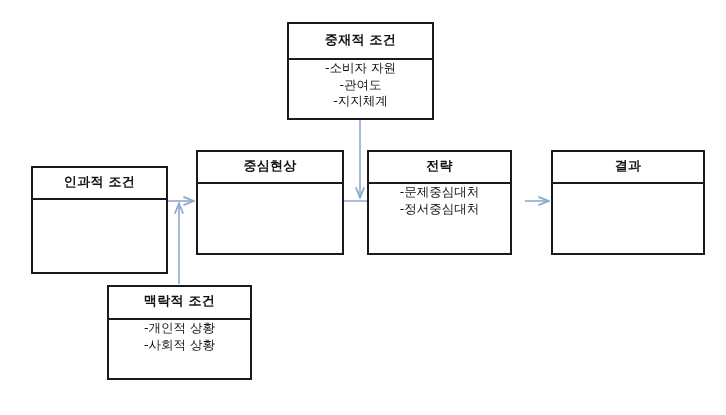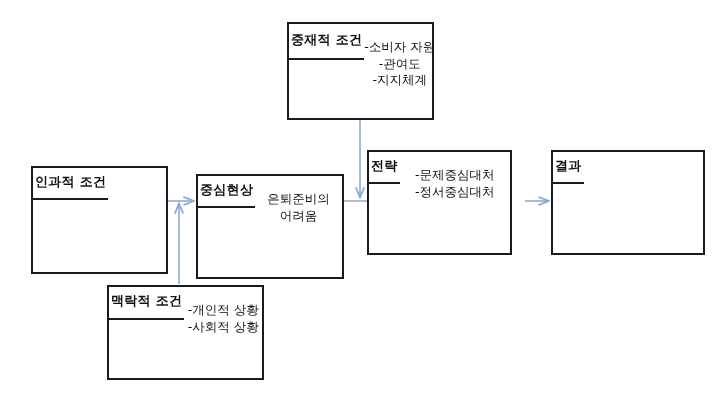--- a/index.html
+++ b/index.html
@@ -18,21 +18,21 @@
     height: 415px;
     background: #ffffff;
     overflow: hidden;
   }
   .node {
     position: absolute;
     box-sizing: border-box;
     background: #ffffff;
     border: 2px solid #1a1a1a;
     display: flex;
-    flex-direction: row;
+    flex-direction: column;
   }
   .node-header {
     box-sizing: border-box;
     border-bottom: 2px solid #1a1a1a;
     font-weight: bold;
     font-size: 13px;
     line-height: 1.15;
     display: flex;
     align-items: center;
     justify-content: center;
@@ -43,38 +43,38 @@
     flex: 0 0 auto;
   }
   .node-body {
     box-sizing: border-box;
     flex: 1 1 auto;
     display: flex;
     flex-direction: column;
     align-items: center;
     justify-content: flex-start;
     text-align: center;
-    padding-top: 15px;
+    padding-top: 0;
     font-size: 12.5px;
     line-height: 1.32;
     color: #111111;
   }
   .node-body .line {
     display: block;
     white-space: nowrap;
   }
   
   #node-intervening { left: 287px; top: 22px;  width: 147px; height: 98px; }
   #node-intervening .node-header { height: 36px; }
   #node-causal     { left: 31px;  top: 166px; width: 137px; height: 108px; }
-  #node-central    { left: 196px; top: 150px; width: 148px; height: 105px; margin-top: 24px; }
+  #node-central    { left: 196px; top: 150px; width: 148px; height: 105px; }
   #node-strategy   { left: 367px; top: 150px; width: 145px; height: 105px; }
   #node-result     { left: 551px; top: 150px; width: 154px; height: 105px; }
   .row-node .node-header { height: 32px; }
-  #node-context    { left: 107px; top: 285px; width: 157px; height: 95px; }
+  #node-context    { left: 107px; top: 285px; width: 145px; height: 95px; }
   #node-context .node-header { height: 33px; }
 
   .edges {
     position: absolute;
     left: 0; top: 0;
     width: 726px;
     height: 415px;
     pointer-events: none;
   }
 </style>
@@ -121,24 +121,20 @@
   </div>
 
   <div class="node row-node" id="node-causal">
     <div class="node-header">인과적 조건</div>
     <div class="node-body">
     </div>
   </div>
 
   <div class="node row-node" id="node-central">
     <div class="node-header">중심현상</div>
-    <div class="node-body">
-      <span class="line">은퇴준비의</span>
-      <span class="line">어려움</span>
-    </div>
   </div>
 
   <div class="node row-node" id="node-strategy">
     <div class="node-header">전략</div>
     <div class="node-body">
       <span class="line">-문제중심대처</span>
       <span class="line">-정서중심대처</span>
     </div>
   </div>
 

